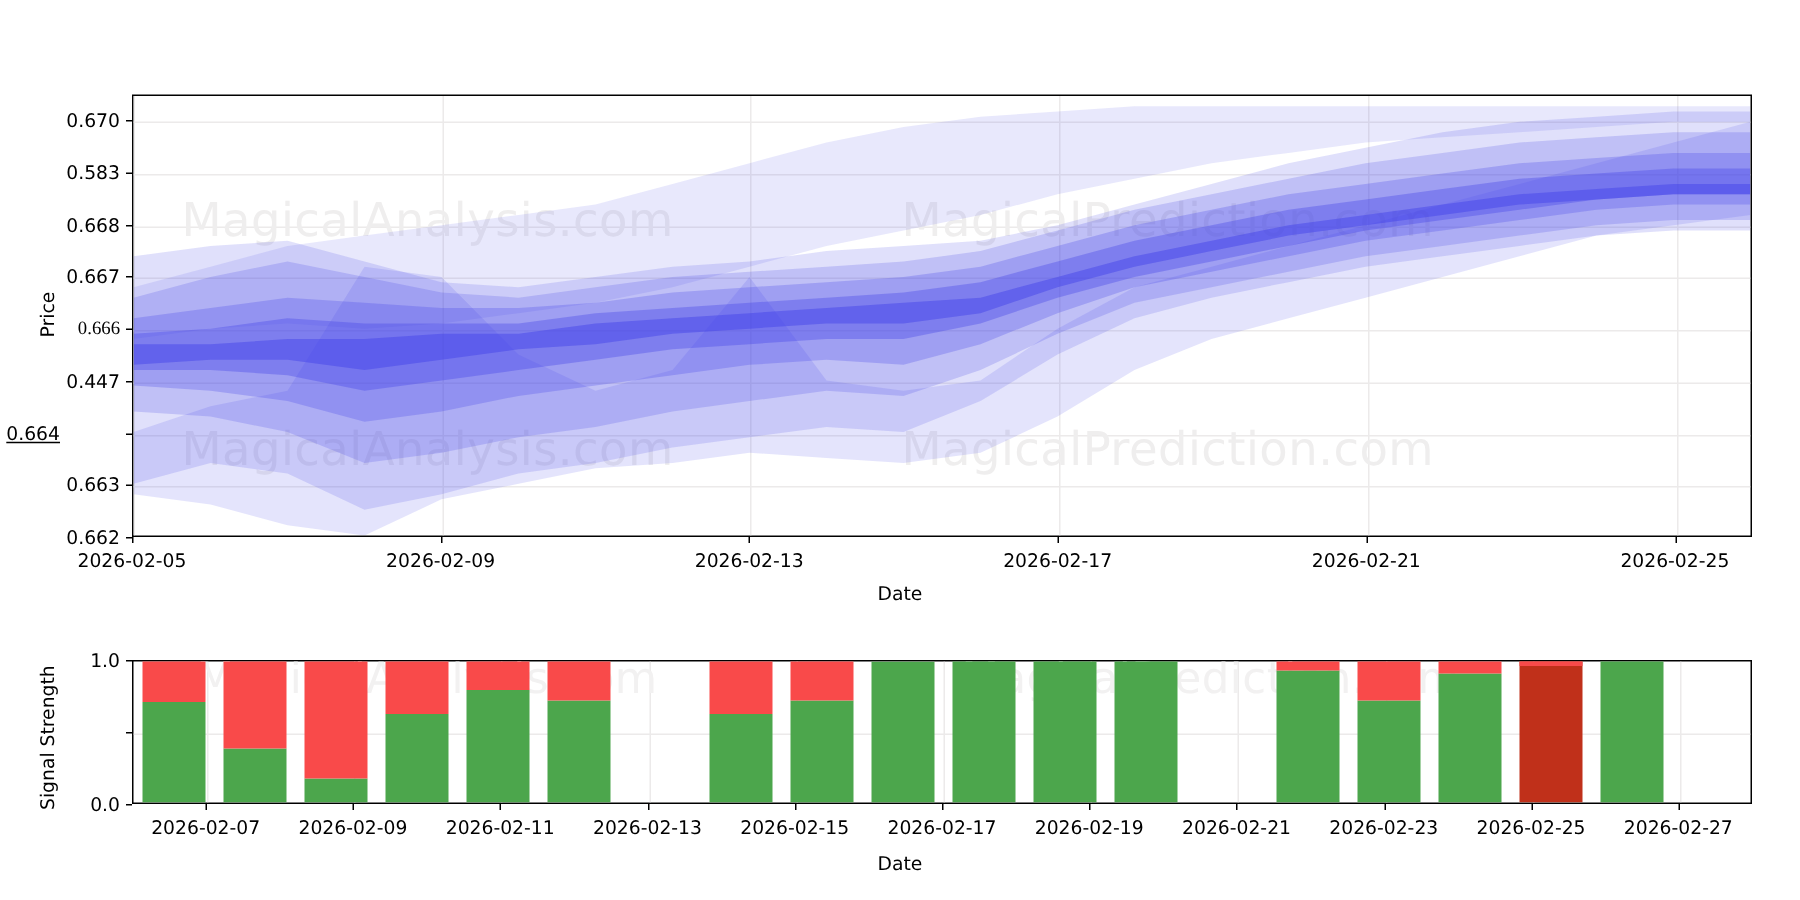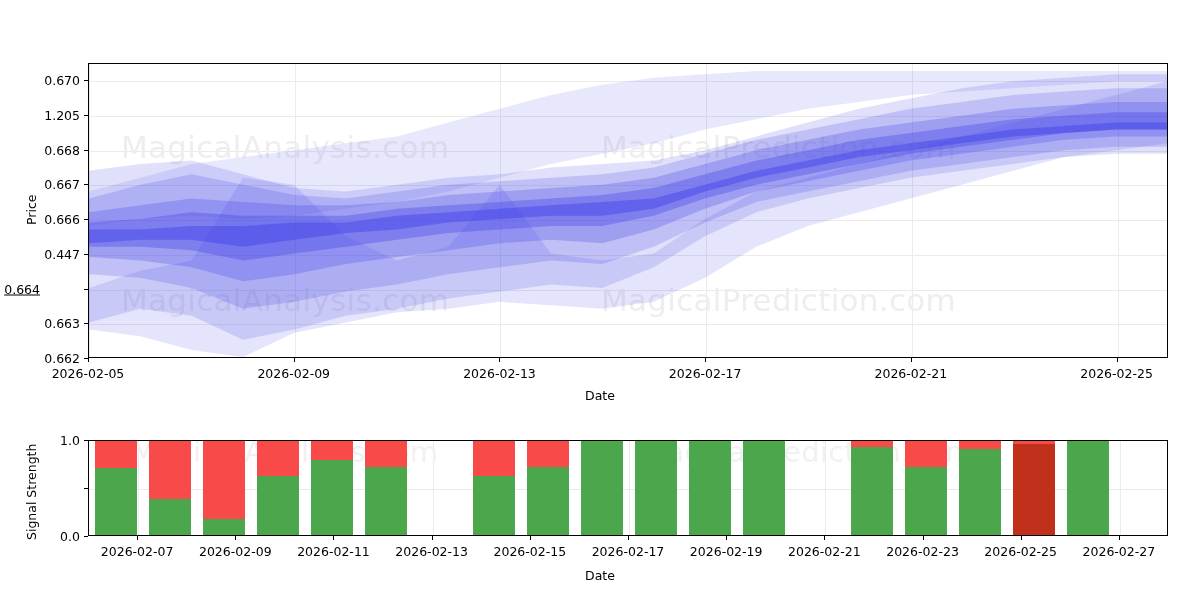--- a/index.html
+++ b/index.html
@@ -67,27 +67,27 @@
 
   <div id="ytick-main">
       <div class="tick-y" style="top: 358px; right: 1120px;">0.662</div>
       <div class="tickmark-y" style="top: 358px; left: 84px;"></div>
       <div class="tick-y" style="top: 323.294px; right: 1120px;">0.663</div>
       <div class="tickmark-y" style="top: 323.294px; left: 84px;"></div>
       <div class="tick-y" style="top: 288.588px; right: 1160px; text-decoration: underline;">0.664</div>
       <div class="tickmark-y" style="top: 288.588px; left: 84px;"></div>
       <div class="tick-y" style="top: 253.882px; right: 1120px;">0.447</div>
       <div class="tickmark-y" style="top: 253.882px; left: 84px;"></div>
-      <div class="tick-y" style="top: 219.176px; right: 1120px;">0.666</div>
+      <div class="tick-y" style="top: 219.176px; right: 1120px; font-family: Liberation Serif, serif;">0.666</div>
       <div class="tickmark-y" style="top: 219.176px; left: 84px;"></div>
       <div class="tick-y" style="top: 184.471px; right: 1120px; text-align: center;">0.667</div>
       <div class="tickmark-y" style="top: 184.471px; left: 84px;"></div>
       <div class="tick-y" style="top: 149.765px; right: 1120px;">0.668</div>
       <div class="tickmark-y" style="top: 149.765px; left: 84px;"></div>
-      <div class="tick-y" style="top: 115.059px; right: 1120px;">1.205</div>
+      <div class="tick-y" style="top: 115.059px; right: 1120px;">0.583</div>
       <div class="tickmark-y" style="top: 115.059px; left: 84px;"></div>
       <div class="tick-y" style="top: 80.3529px; right: 1120px;">0.670</div>
       <div class="tickmark-y" style="top: 80.3529px; left: 84px;"></div>
     </div>
   <div id="xtick-main">
       <div class="tick-x" style="left: 88px; top: 366px;">2026-02-05</div>
       <div class="tickmark-x" style="left: 88px; top: 358px;"></div>
       <div class="tick-x" style="left: 293.74px; top: 366px;">2026-02-09</div>
       <div class="tickmark-x" style="left: 293.74px; top: 358px;"></div>
       <div class="tick-x" style="left: 499.48px; top: 366px;">2026-02-13</div>

